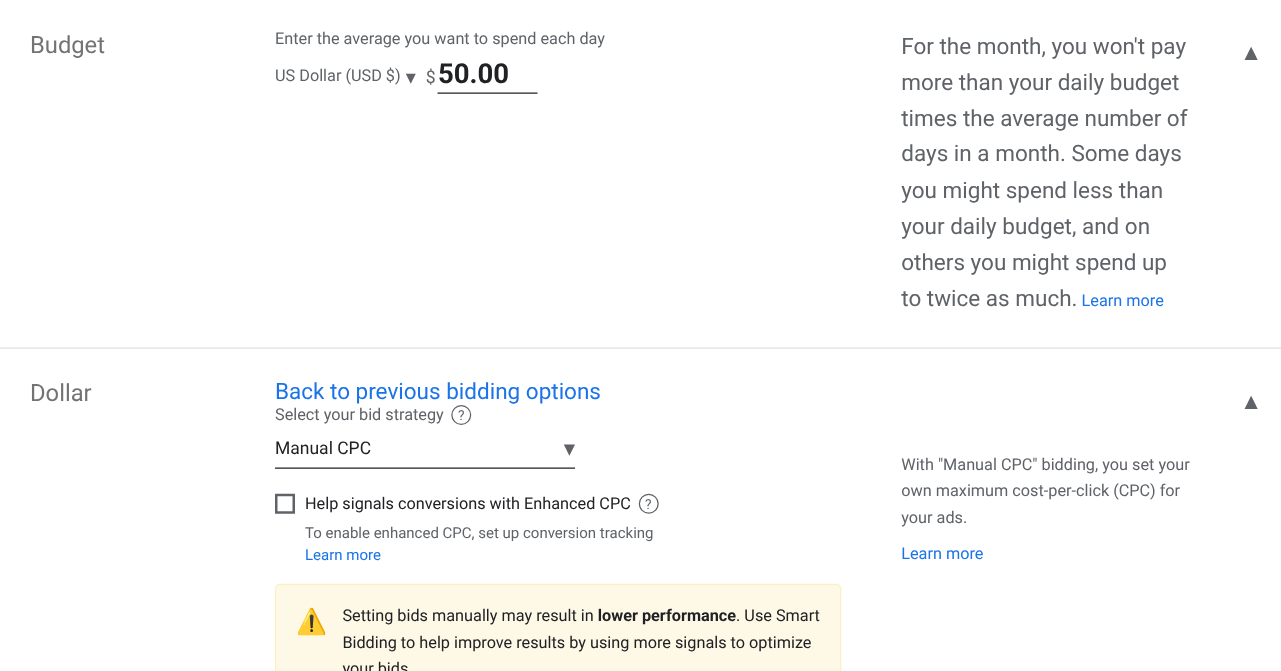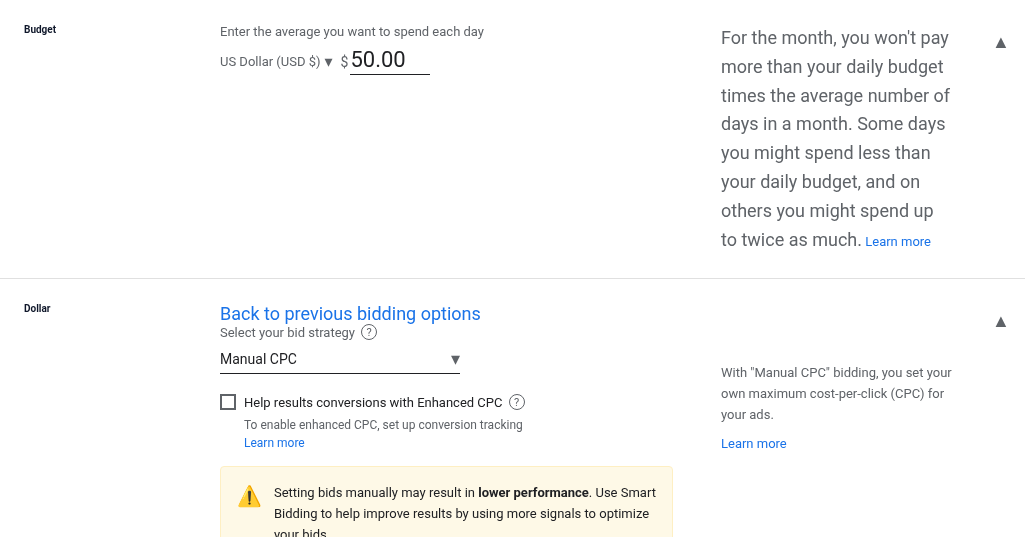--- a/index.html
+++ b/index.html
@@ -14,23 +14,23 @@
 
     .section {
       display: flex;
       border-bottom: 1px solid #e0e0e0;
       padding: 24px 0;
     }
 
     .section-label {
       width: 220px;
       padding-left: 24px;
-      font-size: 10px;
-      color: #0f172a;
-      font-weight: 700;
+      font-size: 19px;
+      color: #737373;
+      font-weight: 400;
       flex-shrink: 0;
     }
 
     .section-content {
       flex: 1;
       padding-right: 24px;
     }
 
     .section-info {
       width: 280px;
@@ -81,21 +81,21 @@
       font-size: 13px;
     }
 
     .currency-dropdown-icon {
       font-size: 16px;
       color: #5f6368;
     }
 
     .budget-amount {
       font-size: 22px;
-      font-weight: 400;
+      font-weight: 700;
       color: #202124;
       border-bottom: 1px solid #202124;
       padding-bottom: 2px;
       min-width: 80px;
     }
 
     .dollar-sign {
       font-size: 14px;
       color: #5f6368;
       margin-right: 2px;
@@ -298,21 +298,21 @@
     </div>
 
     <div class="strategy-select">
       <span class="strategy-select-text">Manual CPC</span>
       <span class="dropdown-arrow">▾</span>
     </div>
 
     <div class="checkbox-row">
       <div class="checkbox"></div>
       <div class="checkbox-label">
-        <span>Help results conversions with Enhanced CPC</span>
+        <span>Help signals conversions with Enhanced CPC</span>
         <span class="help-icon">?</span>
       </div>
     </div>
 
     <div class="hint-text">To enable enhanced CPC, set up conversion tracking</div>
     <a class="learn-more-small">Learn more</a>
 
     <div class="warning-box">
       <div class="warning-icon">⚠️</div>
       <div>

